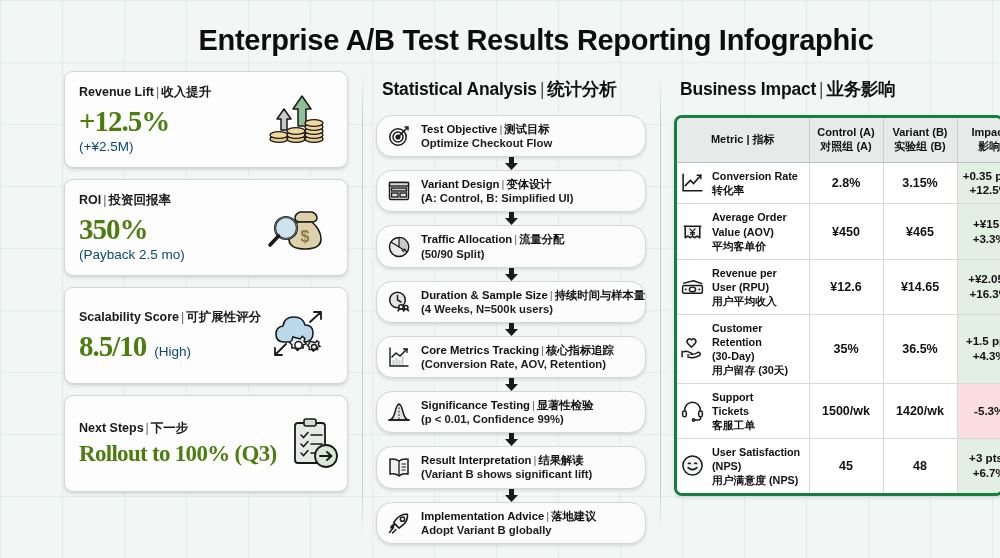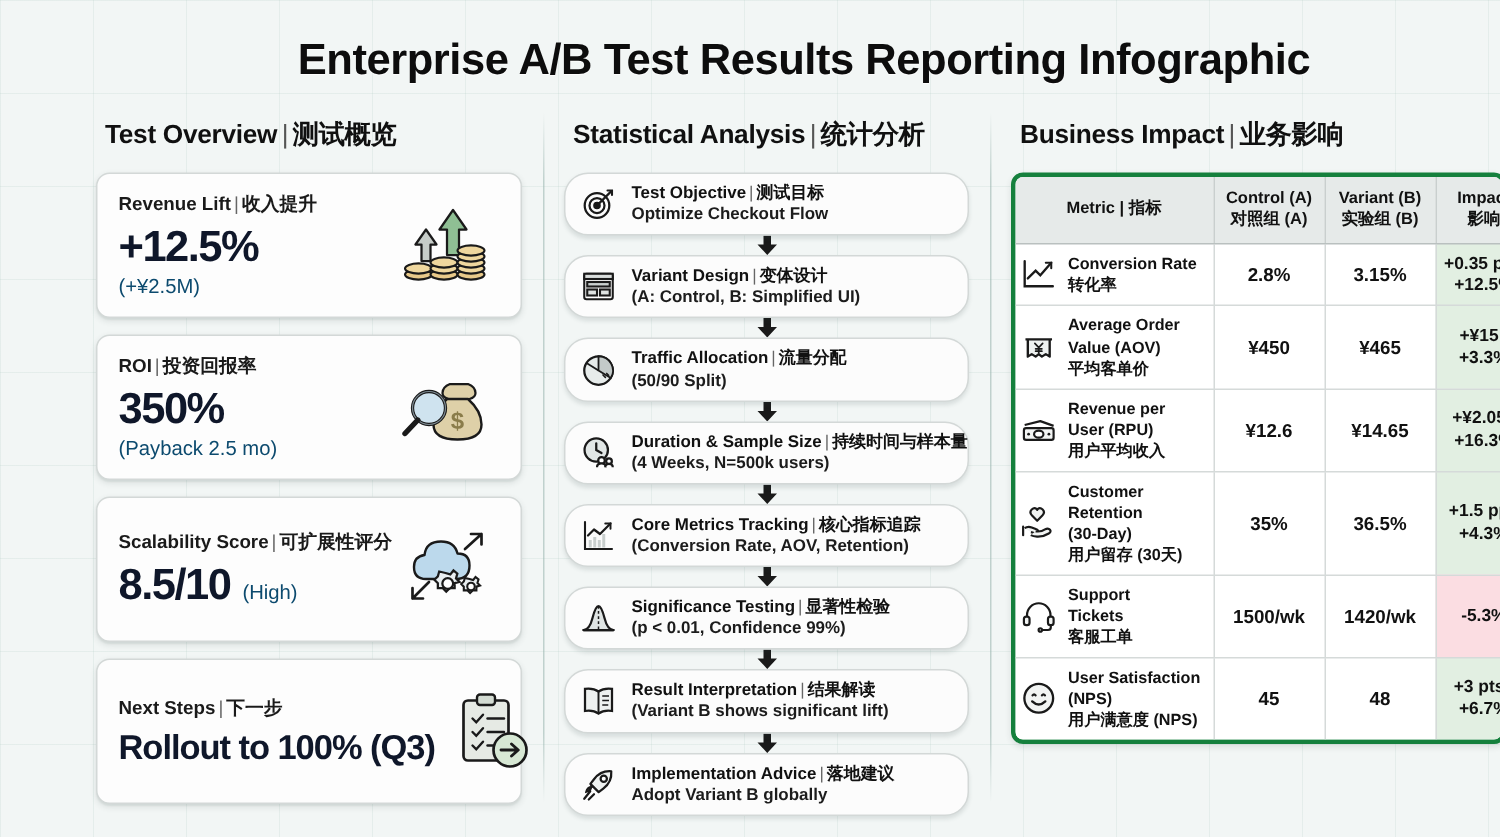--- a/index.html
+++ b/index.html
@@ -91,22 +91,23 @@
     color: #1a1a1a;
     margin-bottom: 5px;
     white-space: nowrap;
   }
   .kpi-label .sep { font-weight: normal; color: #666; padding: 0 2px; }
   .kpi-value {
     font-size: 29px;
     font-weight: bold;
     letter-spacing: -1px;
     line-height: 1.05;
-    color: #0f172a;
+    color: #4d7c0f;
     white-space: nowrap;
+    font-family: Liberation Serif, serif;
   }
   .kpi-value.small { font-size: 23px; letter-spacing: -0.7px; }
   .kpi-sub {
     font-size: 13.5px;
     font-weight: normal;
     color: #0c4a6e;
     margin-top: 2px;
     white-space: nowrap;
   }
   .kpi-inline {
@@ -222,23 +223,20 @@
 </head>
 <body>
 
 <div class="page">
 
   <div class="title">Enterprise A/B Test Results Reporting Infographic</div>
 
   <div class="columns">
 
     <div class="col col-left">
-      <div class="col-head">
-        <span>Test Overview</span><span class="sep">|</span><span>测试概览</span>
-      </div>
 
       <div class="kpi-card">
         <div class="kpi-text">
           <div class="kpi-label">
             <span>Revenue Lift</span><span class="sep">|</span><span>收入提升</span>
           </div>
           <div class="kpi-value">+12.5%</div>
           <div class="kpi-sub">(+¥2.5M)</div>
         </div>
         <div class="kpi-icon">

